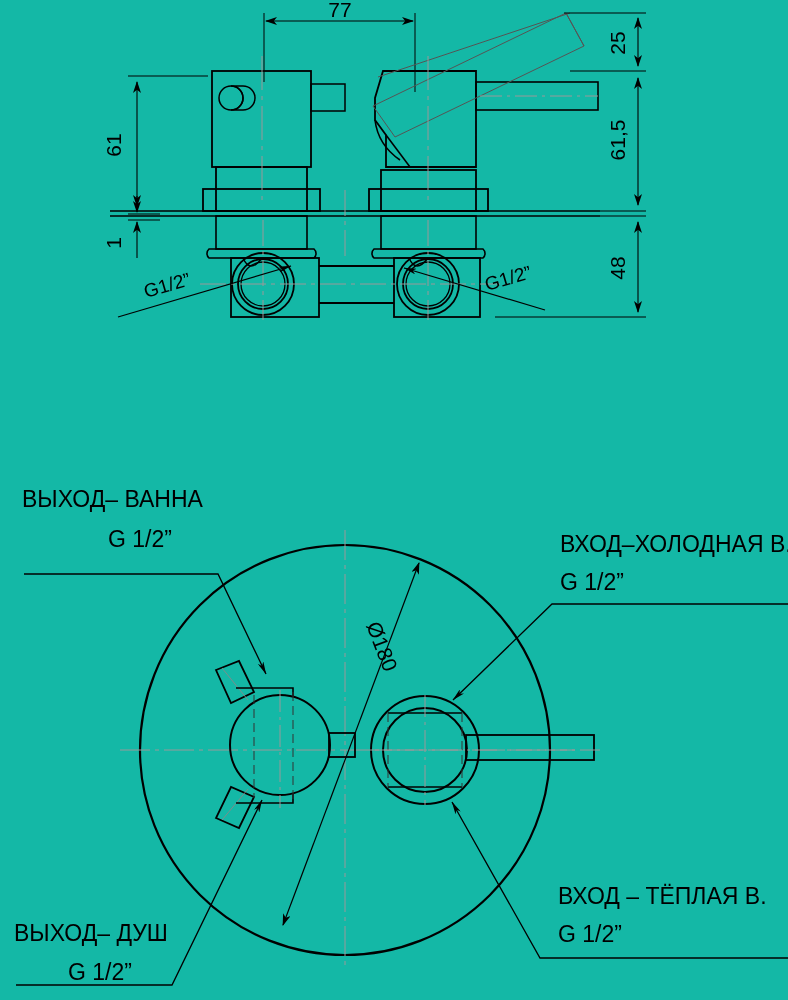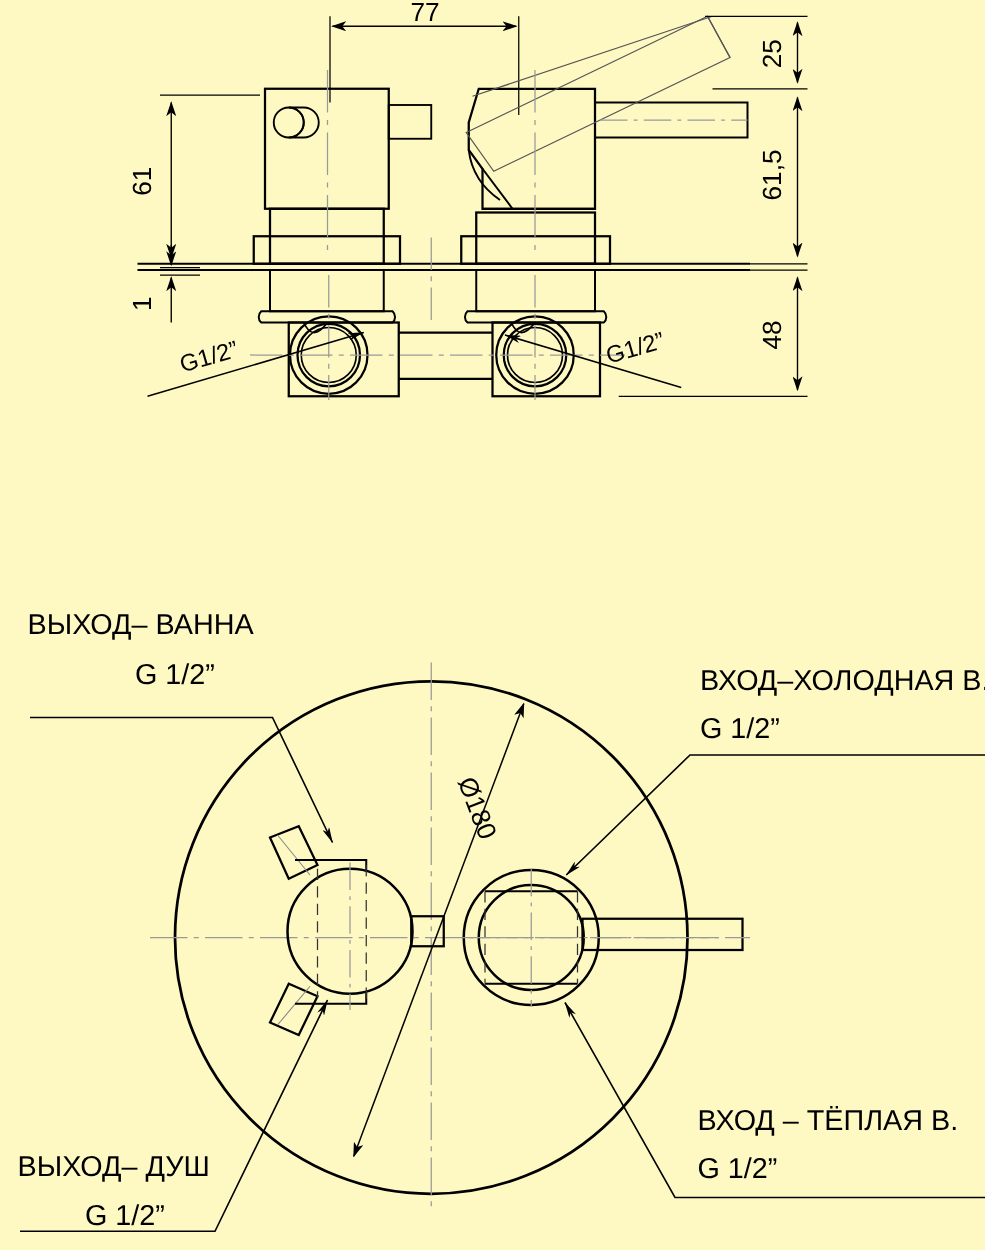--- a/index.html
+++ b/index.html
@@ -2,21 +2,21 @@
 <html><head>
 <meta charset="utf-8">
 <style>
   html,body{margin:0;padding:0;background:#ffffff;}
   body{
     width:788px;height:1000px;
     font-family:"Liberation Sans", sans-serif;
     color:#000;
     overflow:hidden;
   }
-  #stage{position:relative;width:788px;height:1000px;background:#fef9c3;}
+  #stage{position:relative;width:788px;height:1000px;background:#14b8a6;}
   svg#drawing{position:absolute;left:0;top:0;width:788px;height:1000px;display:block;}
   .txt{font-family:"Liberation Sans", sans-serif;fill:#000;}
 </style>
 </head>
 <body>
 
 <div id="stage">
 
 <svg id="drawing" viewBox="0 0 788 1000">
   <defs>

